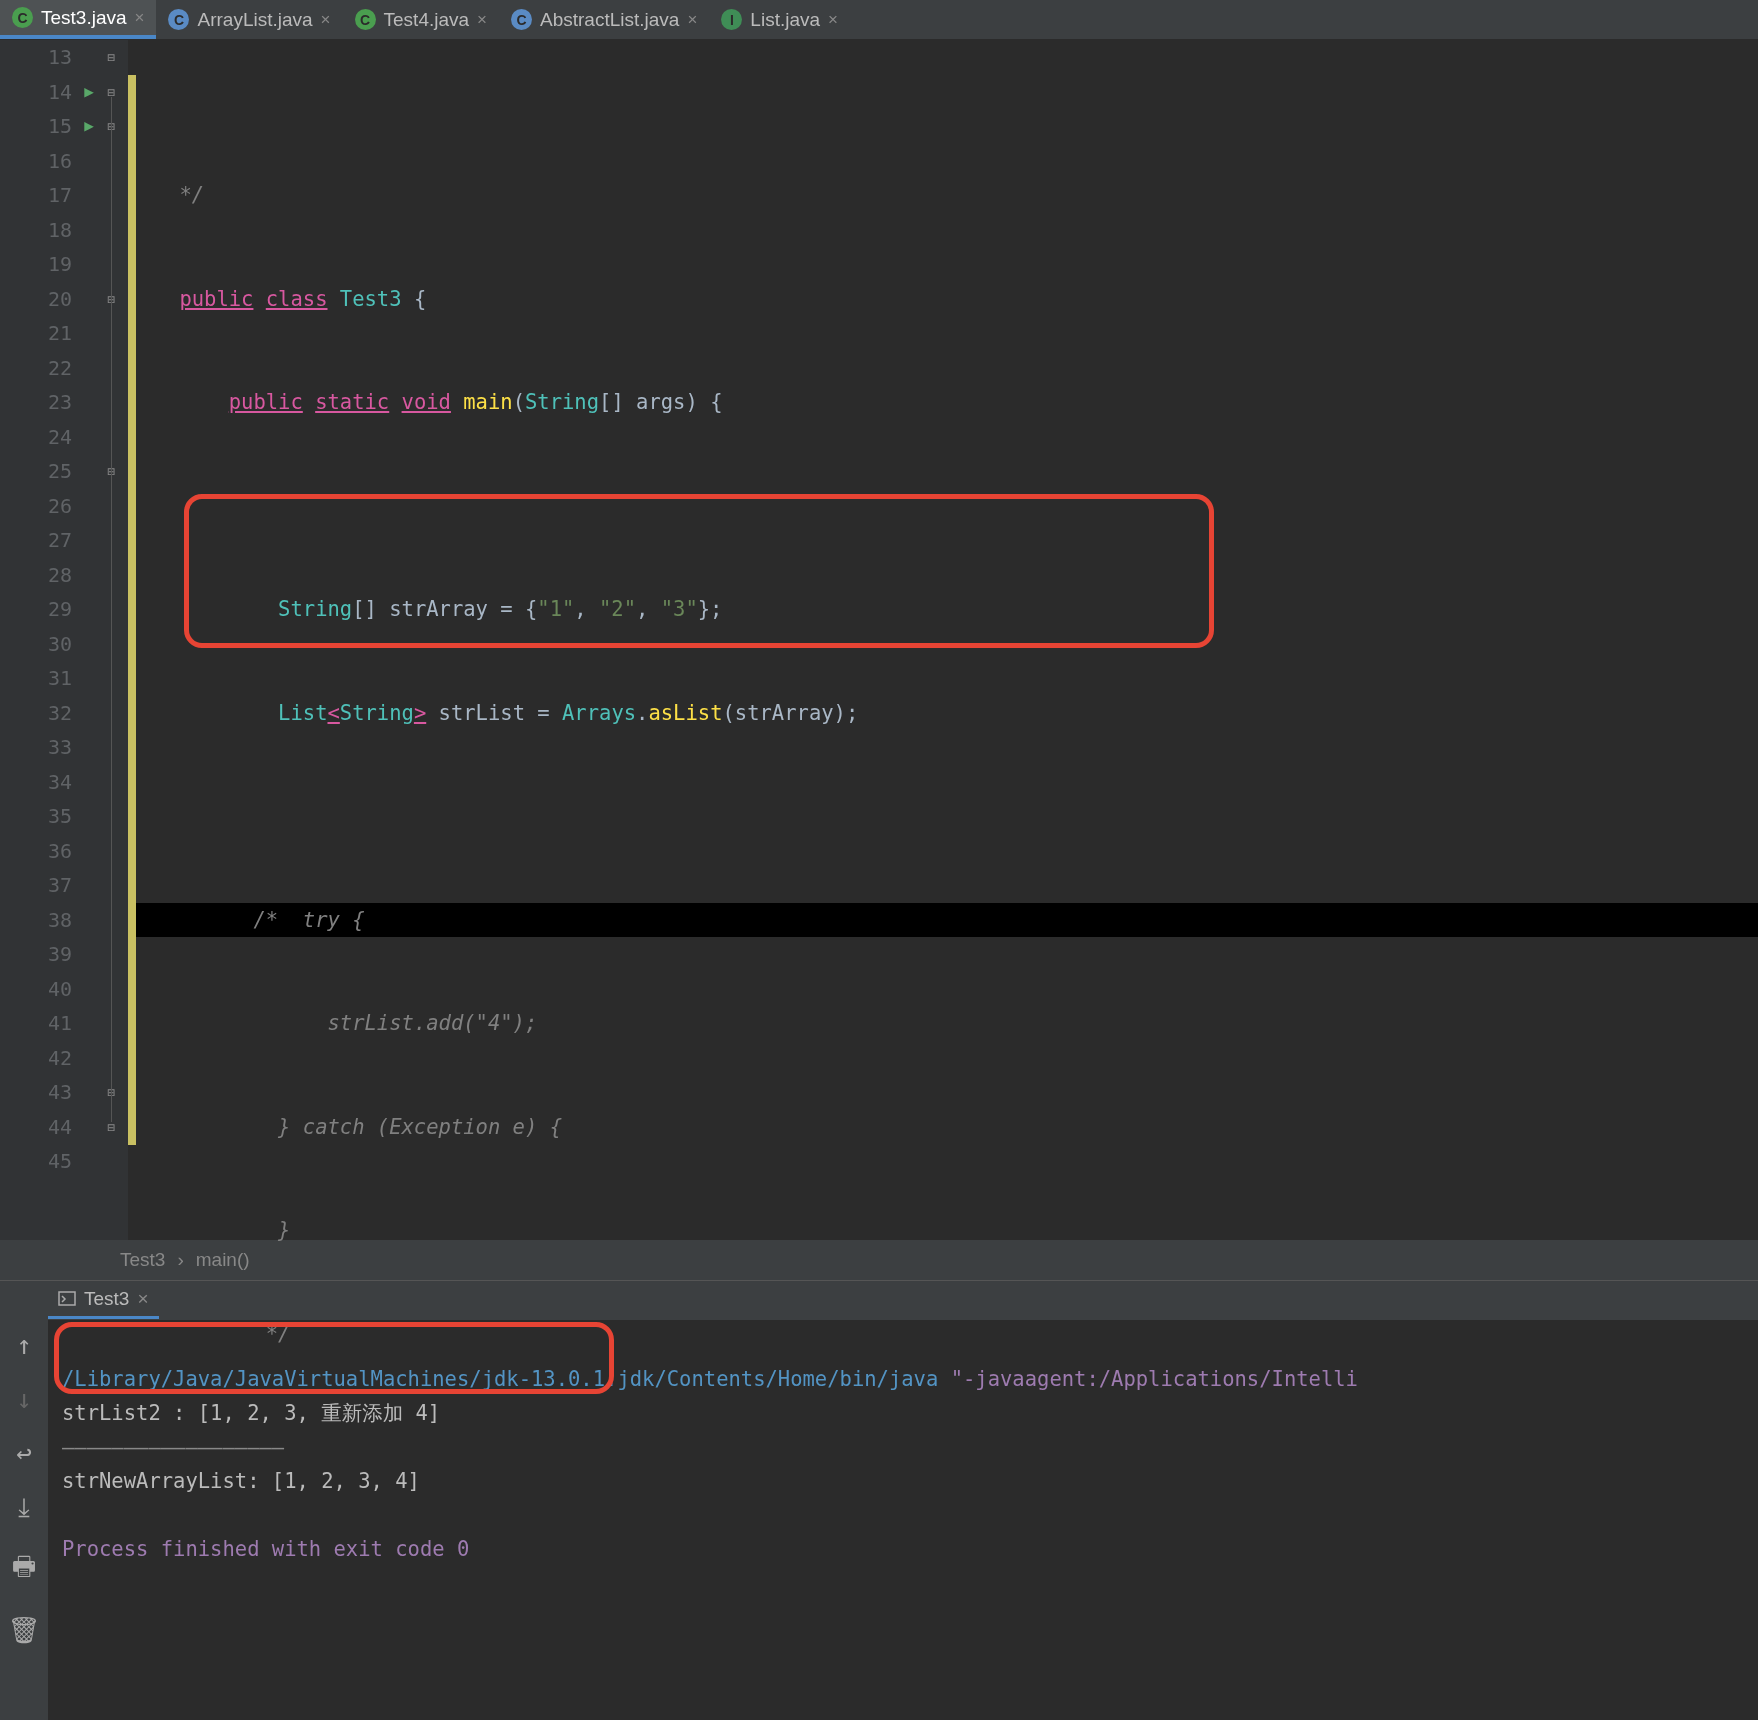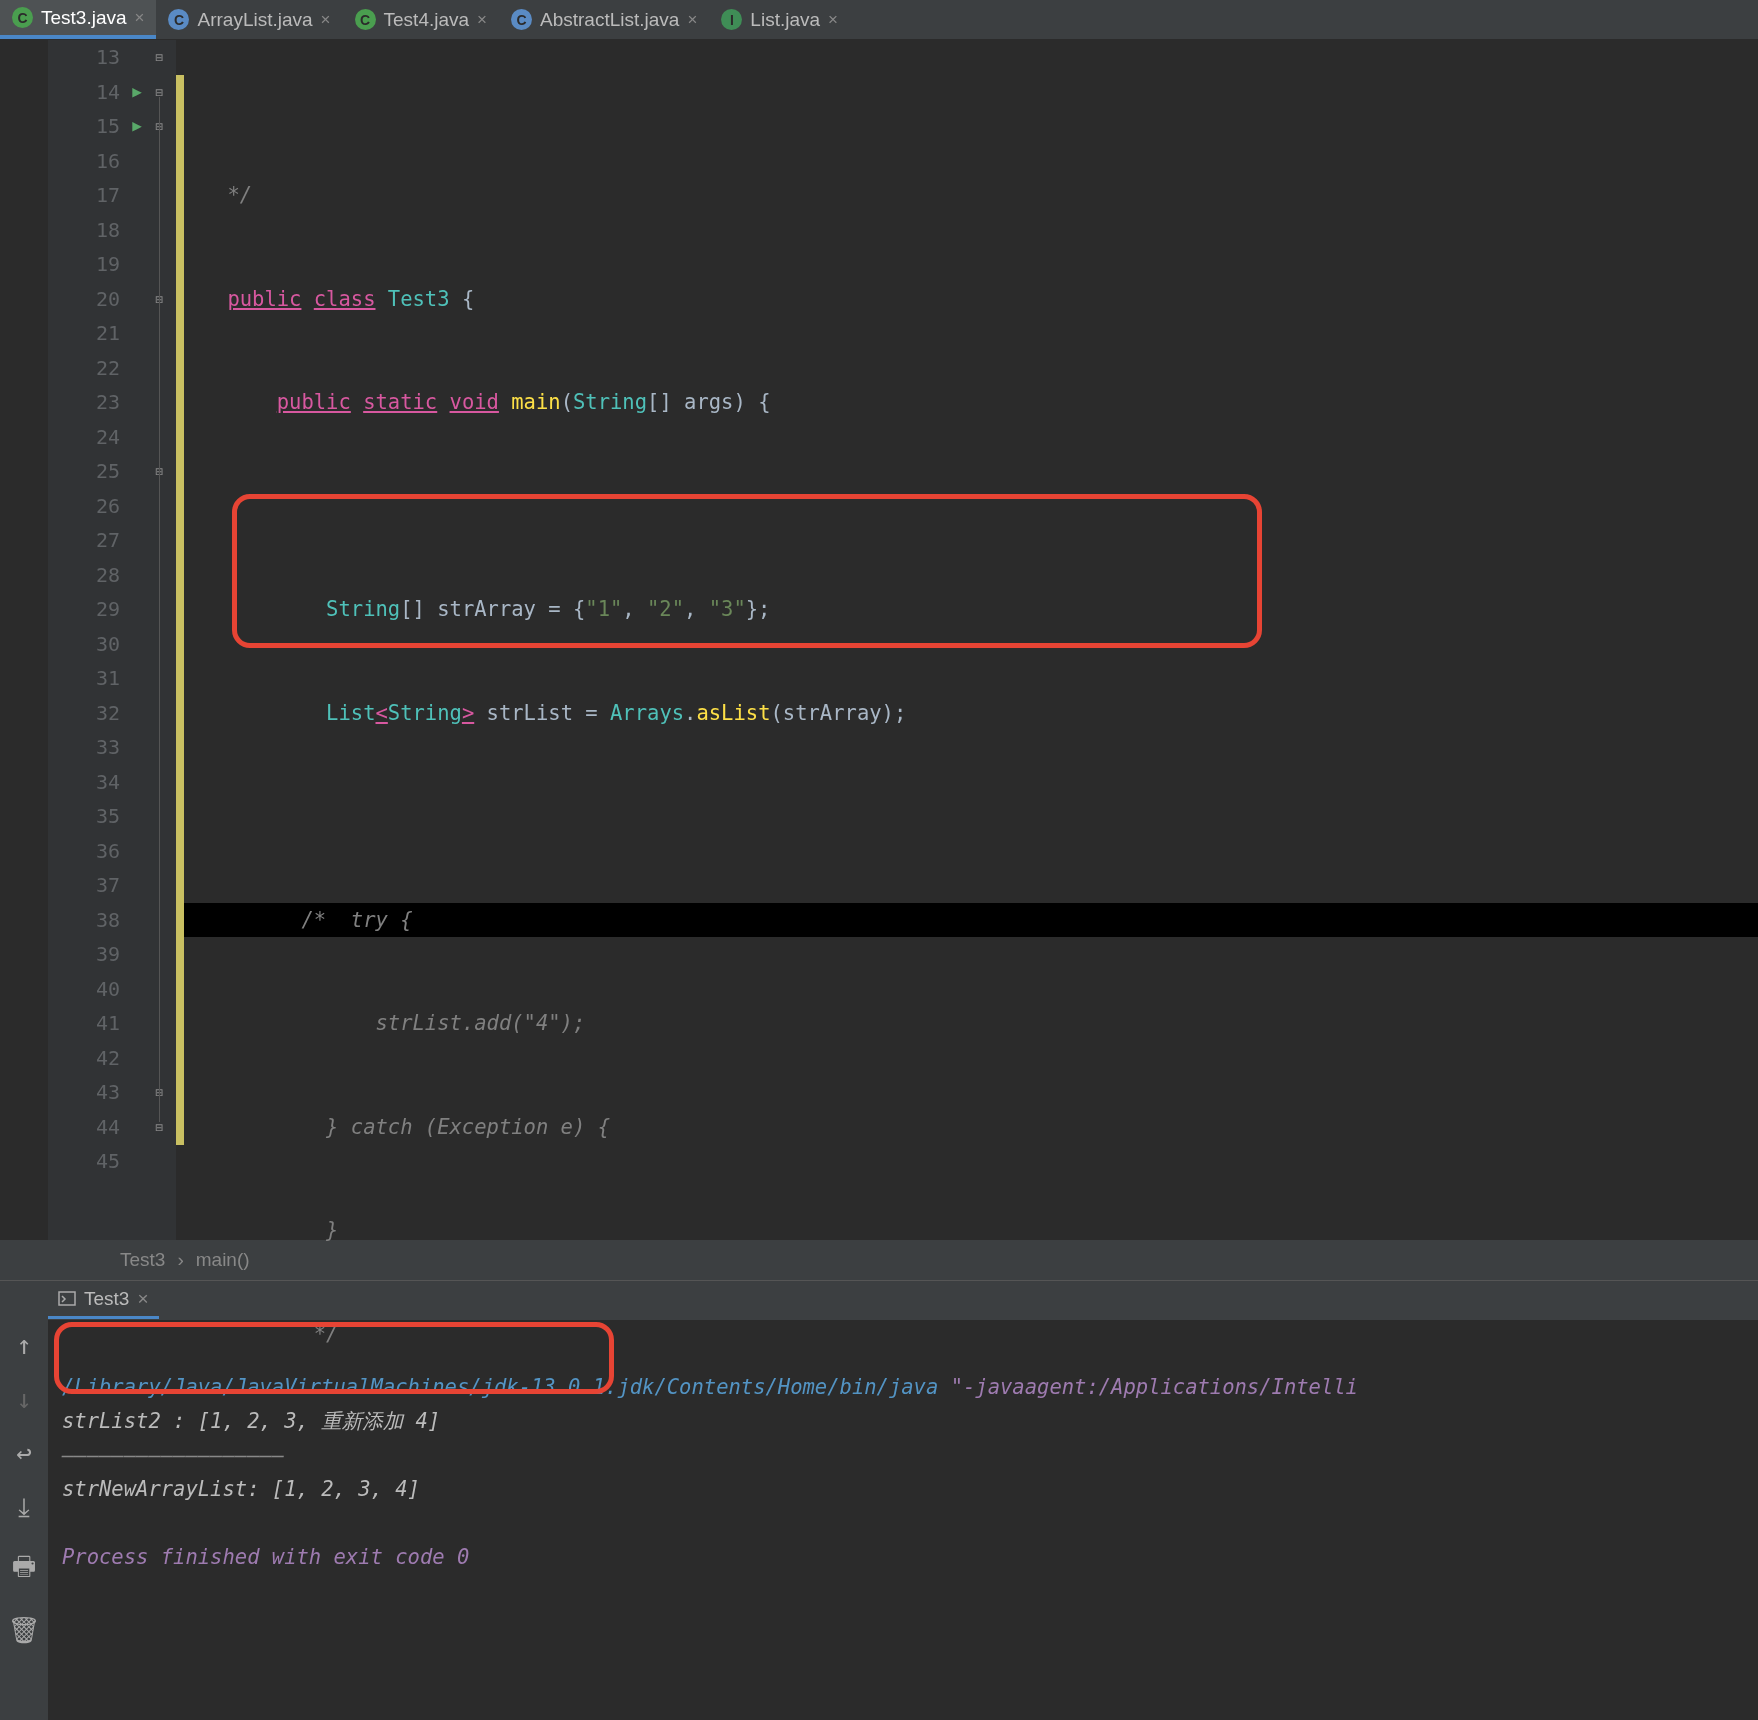--- a/index.html
+++ b/index.html
@@ -51,21 +51,20 @@
   }
   .gutter {
     width: 100px;
     background: #313335;
     color: #606366;
     font-size: 20px;
     text-align: right;
     padding-right: 28px;
     user-select: none;
     position: relative;
-    margin-left: 48px;
   }
   .gutter .ln { height: 34.5px; line-height: 34.5px; position: relative; }
   .gutter .glyph {
     position: absolute; right: -22px; top: 50%; transform: translateY(-50%);
     color: #59a869; font-size: 16px;
   }
   .fold-col {
     width: 28px;
     background: #313335;
     position: relative;
@@ -143,27 +142,26 @@
     flex-direction: column;
     align-items: center;
     padding-top: 10px;
     gap: 24px;
     color: #aaa;
     font-size: 26px;
   }
   .console-toolbar .tb { cursor:pointer; }
   .console-out {
     flex: 1;
-    padding: 16px 14px;
+    padding: 8px 14px;
     font-size: 20.5px;
     line-height: 34px;
     white-space: pre;
     position: relative;
     color: #bbbbbb;
-    font-style: italic;
   }
   .co-dim { color: #888; }
   .co-str { color: #9e7bb0; }
   .co-link{ color: #5394c4; text-decoration: none; }
 
 </style>
 </head>
 <body>
 
 <div class="tabs">

